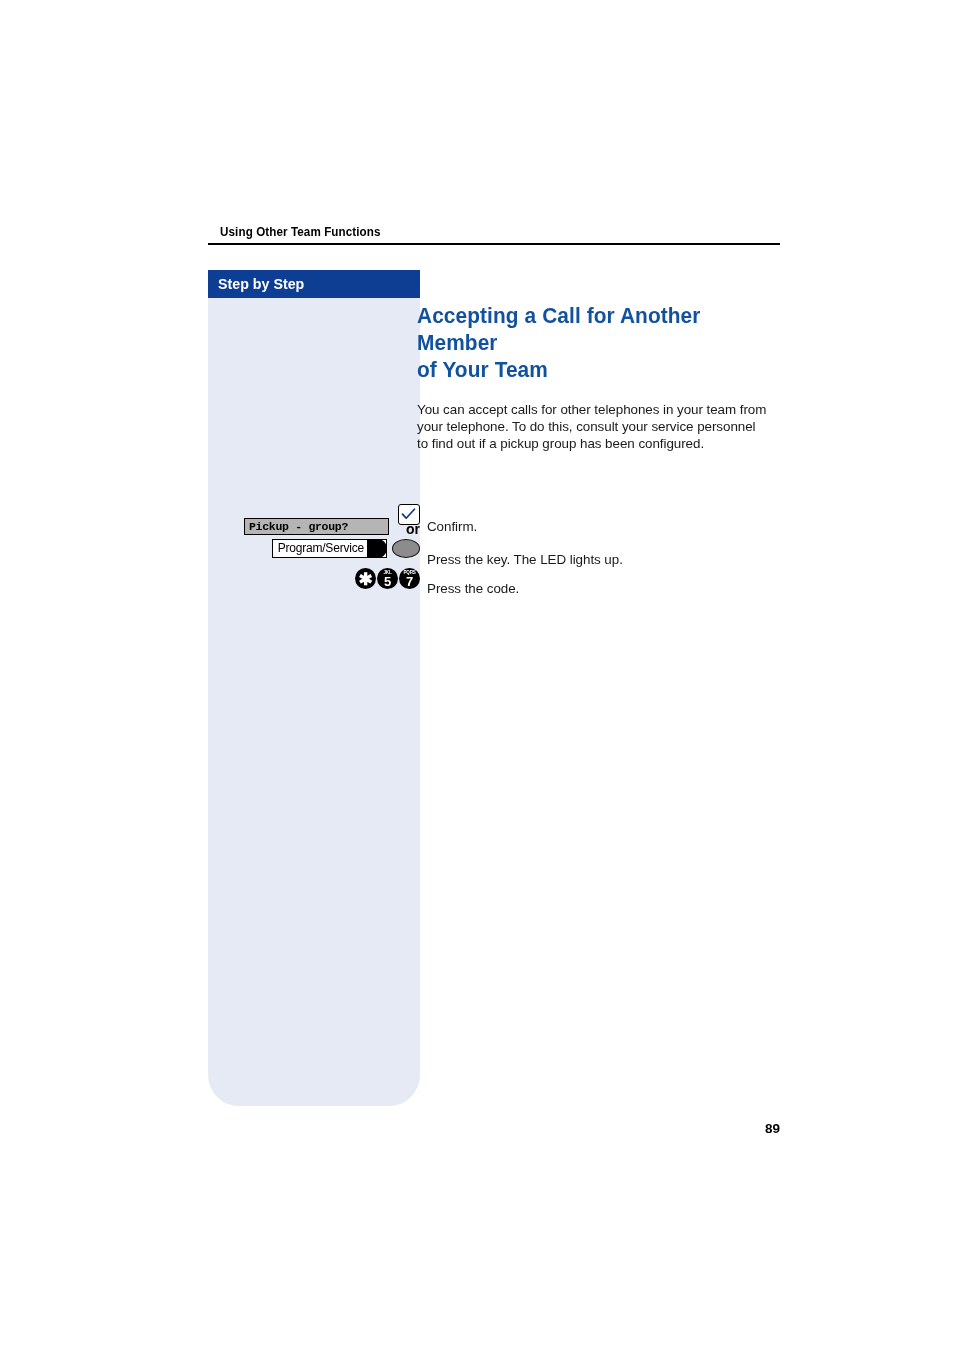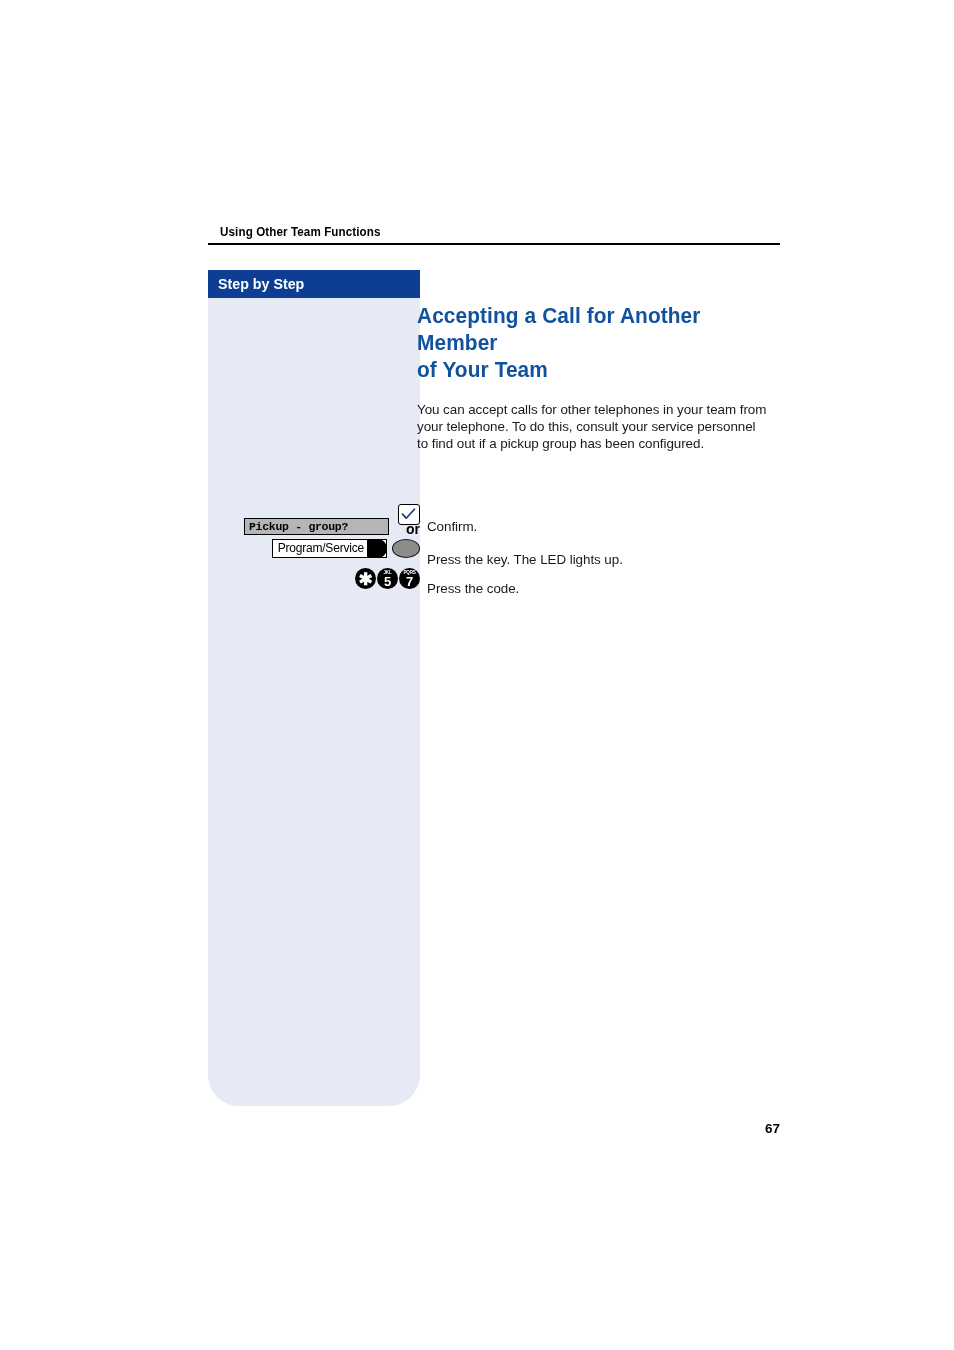--- a/index.html
+++ b/index.html
@@ -345,13 +345,13 @@
       </div>
       <div class="kp-key">
         <span class="kp-letters">PQRS</span>
         <span class="kp-digit">7</span>
       </div>
     </div>
   </div>
   <div class="step-desc">Press the code.</div>
 </div>
 
-<div id="folio">67</div>
+<div id="folio">89</div>
 
 </body></html>

